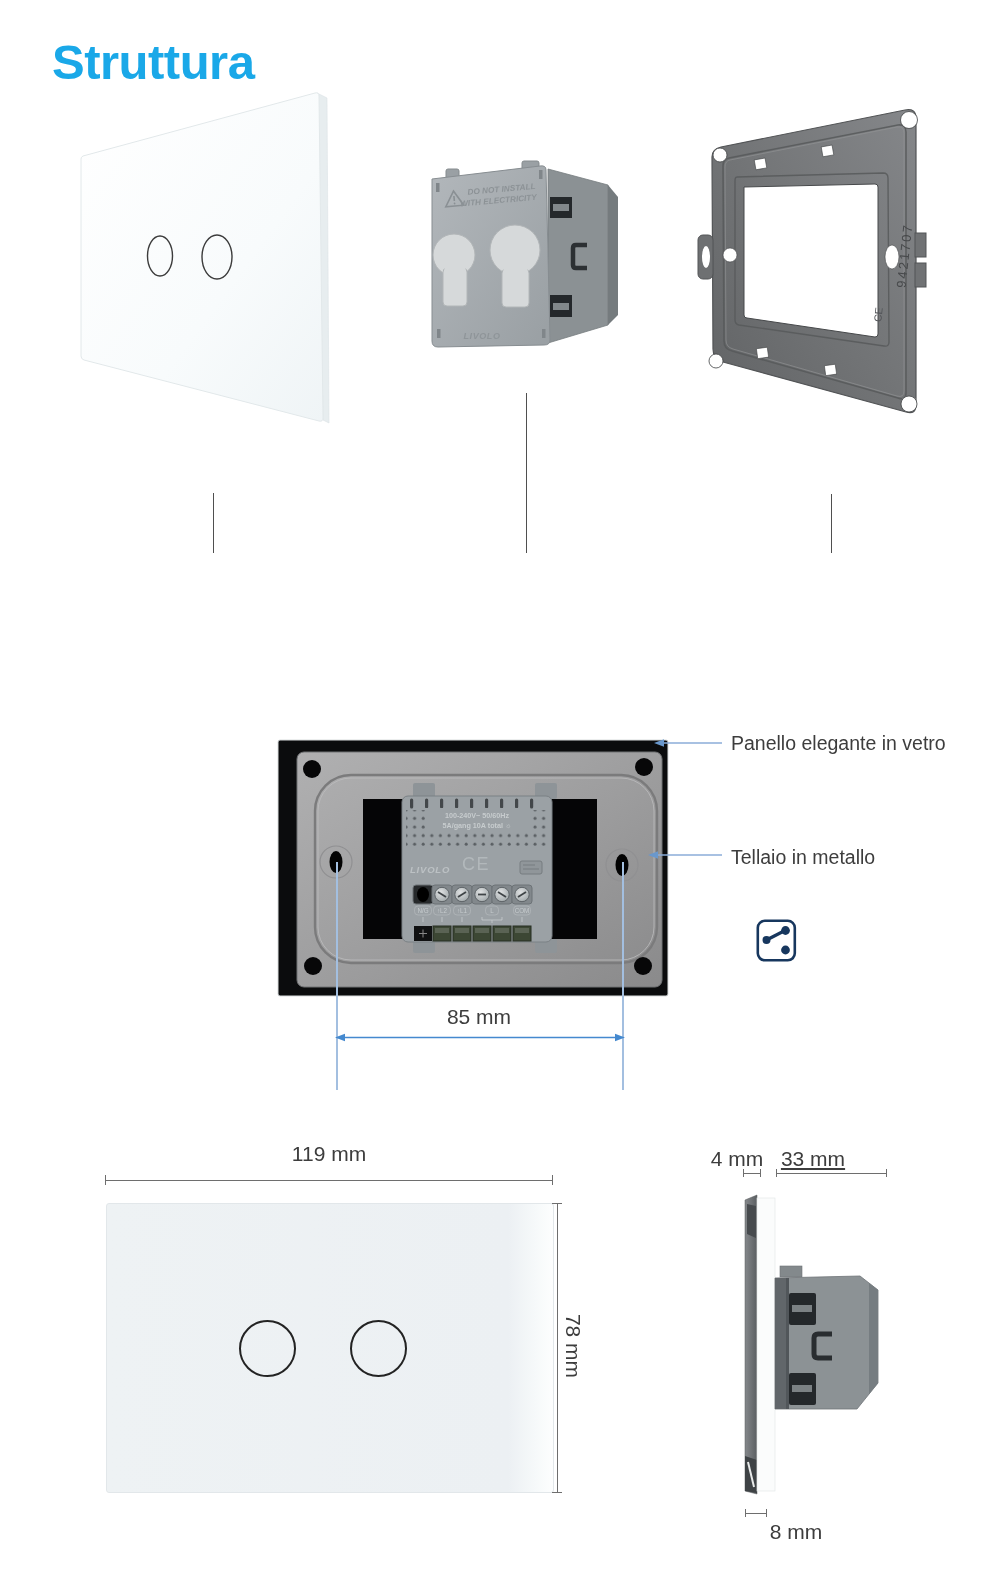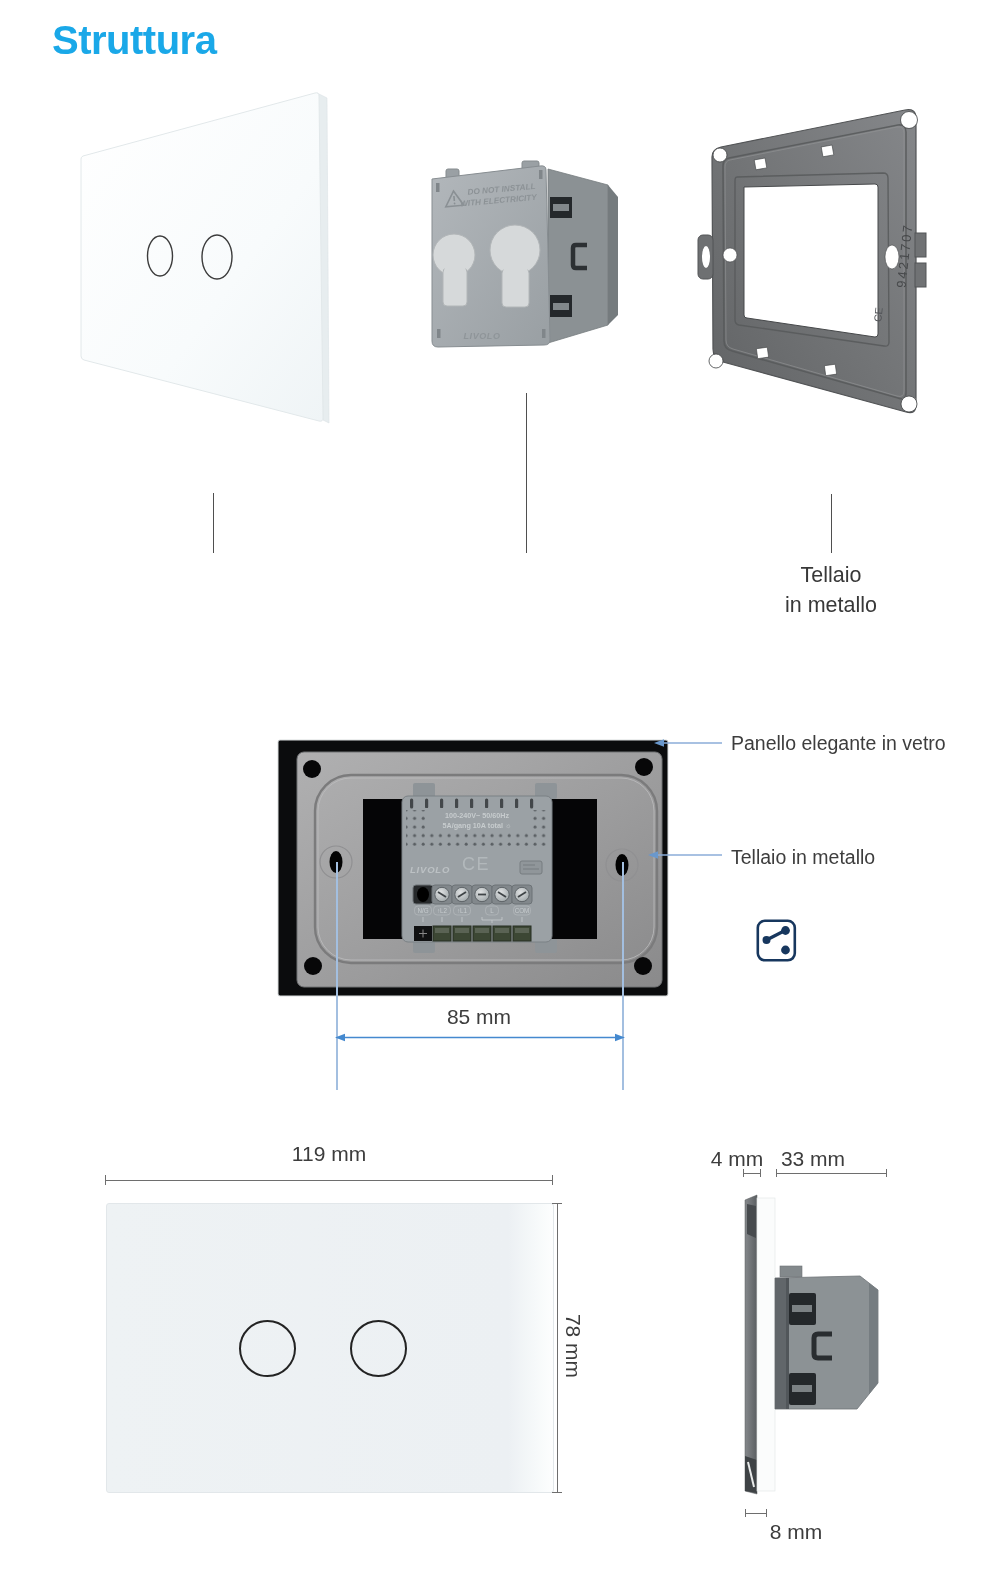--- a/index.html
+++ b/index.html
@@ -1,19 +1,19 @@
 <!DOCTYPE html>
 <html><head>
 <meta charset="utf-8">
 <style>
   html,body{margin:0;padding:0;background:#ffffff;}
   .page{position:relative;width:1000px;height:1591px;background:#ffffff;overflow:hidden;
         font-family:"Liberation Sans", sans-serif;}
   .abs{position:absolute;}
-  .title{position:absolute;left:52px;top:18px;font-size:40px;font-weight:700;color:#1aa8e8;letter-spacing:-0.5px;}
+  .title{position:absolute;left:52px;top:34px;font-size:49px;font-weight:700;color:#1aa8e8;letter-spacing:-0.5px;}
   .txt{position:absolute;color:#3d3d3d;font-size:21px;white-space:nowrap;}
   .txt2{position:absolute;color:#3d3d3d;font-size:19.5px;white-space:nowrap;}
   .center{text-align:center;}
   .part-label{position:absolute;width:200px;text-align:center;color:#383838;font-size:21.5px;line-height:30px;}
   .vconn{position:absolute;width:1px;background:#4f4f4f;}
   .dline{position:absolute;background:#6e6e6e;}
   .blueline{position:absolute;width:1.5px;background:#a3bfe0;}
   .panel-front{position:absolute;left:106px;top:1203px;width:446px;height:288px;border:1px solid #e2e7ea;border-radius:3px;
       background:linear-gradient(to right,#eef2f4 0%,#ecf0f3 90%,#f6f9fa 96%,#fdfefe 100%);}
   .touch-circle{position:absolute;width:53px;height:53px;border:2.5px solid #232323;border-radius:50%;}
@@ -104,24 +104,20 @@
     <rect x="227" y="148" width="11" height="24" fill="#707274" stroke="#525456"></rect>
     <rect x="227" y="178" width="11" height="24" fill="#707274" stroke="#525456"></rect>
     <text transform="rotate(-84 221 171)" x="221" y="171" text-anchor="middle" font-size="13" letter-spacing="2" fill="#47494b">9421707</text>
     <text transform="rotate(-84 194 230)" x="194" y="230" text-anchor="middle" font-size="10.5" fill="#54565a">CE</text>
   </svg>
 
   <div class="vconn" style="left:213px;top:493px;height:60px;"></div>
   <div class="vconn" style="left:526px;top:393px;height:160px;"></div>
   <div class="vconn" style="left:831px;top:494px;height:59px;"></div>
 
-  <div class="part-label" style="left:731px;top:560px;">
-    <div>Tellaio</div>
-    <div>in metallo</div>
-  </div>
 
   <svg class="abs" style="left:273px;top:737px;" width="400" height="264" viewBox="0 0 400 264">
     <defs>
       <linearGradient id="gSilver" x1="0" y1="0" x2="1" y2="1">
         <stop offset="0" stop-color="#b0b0b1"></stop>
           <stop offset="0.5" stop-color="#9e9e9f"></stop>
           <stop offset="1" stop-color="#8a8a8b"></stop>
       </linearGradient>
       <radialGradient id="gScrew" cx="0.4" cy="0.35" r="0.8">
         <stop offset="0" stop-color="#e0e2e3"></stop>
@@ -262,21 +258,21 @@
     <div class="touch-circle" style="left:132px;top:116px;"></div>
     <div class="touch-circle" style="left:243px;top:116px;"></div>
   </div>
 
   <div class="dline" style="left:557px;top:1203px;width:1px;height:290px;"></div>
   <div class="dline" style="left:552px;top:1203px;width:10px;height:1px;"></div>
   <div class="dline" style="left:552px;top:1492px;width:10px;height:1px;"></div>
   <div class="txt center" style="left:528px;top:1334px;width:90px;transform:rotate(90deg);">78 mm</div>
 
   <div class="txt center" style="left:689px;top:1147px;width:96px;">4 mm</div>
-  <div class="txt center" style="left:765px;top:1147px;width:96px;">33 mm</div>
+  <div class="txt center" style="left:765px;top:1147px;width:96px;text-decoration:underline;">33 mm</div>
   <div class="dline" style="left:743px;top:1173px;width:18px;height:1px;"></div>
   <div class="dline" style="left:743px;top:1169px;width:1px;height:8px;"></div>
   <div class="dline" style="left:760px;top:1169px;width:1px;height:8px;"></div>
   <div class="dline" style="left:776px;top:1173px;width:111px;height:1px;"></div>
   <div class="dline" style="left:776px;top:1169px;width:1px;height:8px;"></div>
   <div class="dline" style="left:886px;top:1169px;width:1px;height:8px;"></div>
 
   <svg class="abs" style="left:744px;top:1194px;" width="33" height="302" viewBox="0 0 33 302">
     <defs>
       <linearGradient id="gSideGlass" x1="0" y1="0" x2="1" y2="0">

